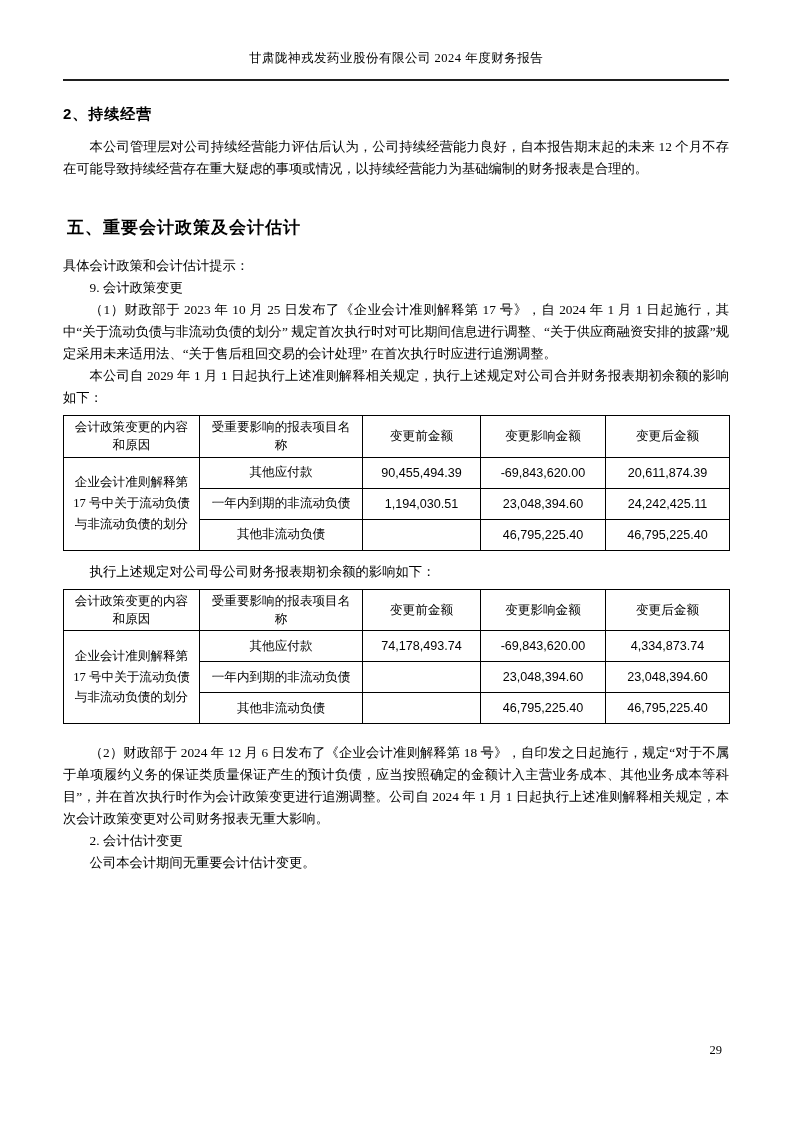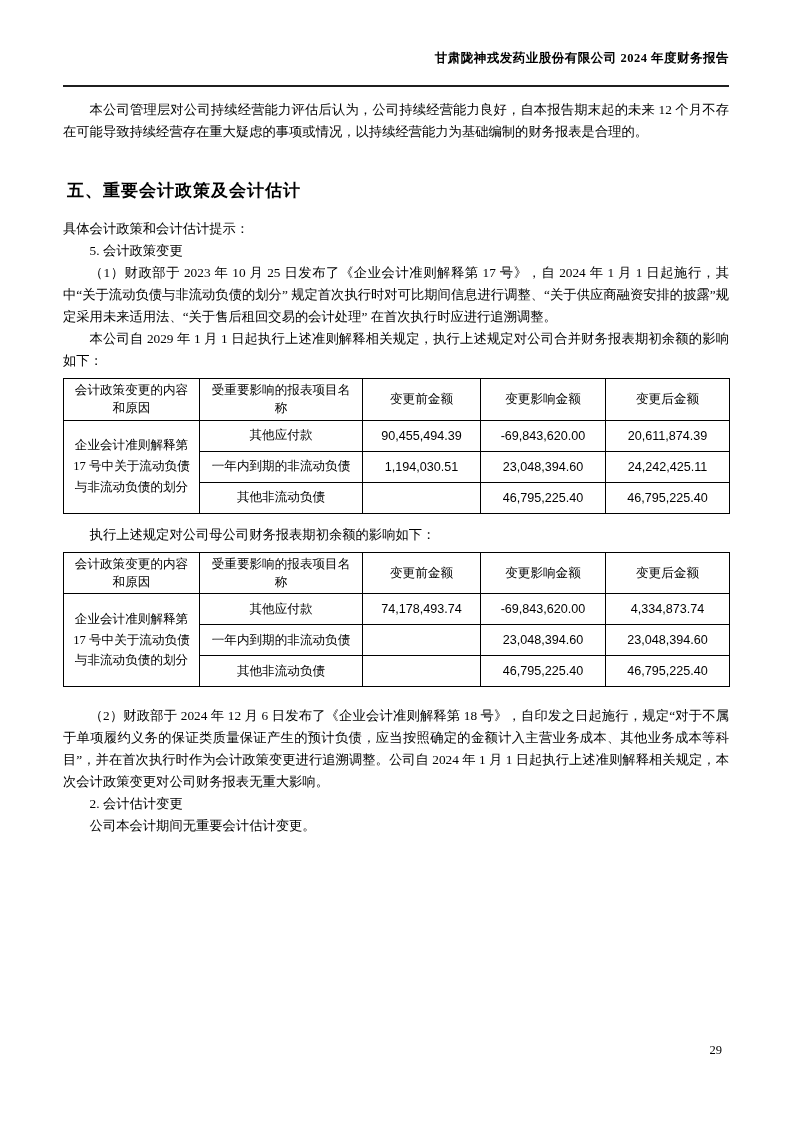--- a/index.html
+++ b/index.html
@@ -3,22 +3,22 @@
 <meta charset="utf-8">
 <style>
   html,body { margin:0; padding:0; background:#e8e8e8; }
   .page {
     width:793px; height:1122px; margin:0 auto; background:#ffffff;
     position:relative; box-sizing:border-box; padding:50px 64px 0 63px;
     font-family:"Liberation Serif","DejaVu Serif",serif; color:#000;
     overflow:hidden;
   }
   .doc-header {
-    text-align:right; font-size:12.5px; letter-spacing:0.5px;
-    padding-bottom:18px; border-bottom:2px solid #1f1f1f;font-weight:bold;
+    text-align:center; font-size:12.5px; letter-spacing:0.5px;
+    padding-bottom:12px; border-bottom:2px solid #1f1f1f;
   }
   .h-sub {
     font-family:"Liberation Sans","DejaVu Sans",sans-serif;
     font-size:15px; font-weight:bold; margin:24px 0 0 0; letter-spacing:1px;
   }
   .h-main {
     font-family:"Liberation Sans","DejaVu Sans",sans-serif;
     font-size:17px; font-weight:bold; margin:36px 0 0 4px; letter-spacing:1px;
   }
   .p-line {
@@ -60,28 +60,29 @@
 </style>
 </head>
 <body>
 
 <div class="page">
 
   <div class="doc-header">
     <span>甘肃陇神戎发药业股份有限公司 2024 年度财务报告</span>
   </div>
 
+  <h2 class="h-sub">2、持续经营</h2>
 
   <p class="p-line indent mt12">本公司管理层对公司持续经营能力评估后认为，公司持续经营能力良好，自本报告期末起的未来 12 个月不存在可能导致持续经营存在重大疑虑的事项或情况，以持续经营能力为基础编制的财务报表是合理的。</p>
 
   <h1 class="h-main">五、重要会计政策及会计估计</h1>
 
   <p class="p-line mt16">具体会计政策和会计估计提示：</p>
 
-  <p class="p-line indent">5. 会计政策变更</p>
+  <p class="p-line indent">9. 会计政策变更</p>
 
   <p class="p-line indent">（1）财政部于 2023 年 10 月 25 日发布了《企业会计准则解释第 17 号》，自 2024 年 1 月 1 日起施行，其中“关于流动负债与非流动负债的划分” 规定首次执行时对可比期间信息进行调整、“关于供应商融资安排的披露”规定采用未来适用法、“关于售后租回交易的会计处理” 在首次执行时应进行追溯调整。</p>
 
   <p class="p-line indent">本公司自 2029 年 1 月 1 日起执行上述准则解释相关规定，执行上述规定对公司合并财务报表期初余额的影响如下：</p>
 
   <table class="impact">
     <colgroup>
       <col style="width:136px">
         <col style="width:163px">
         <col style="width:118px">

